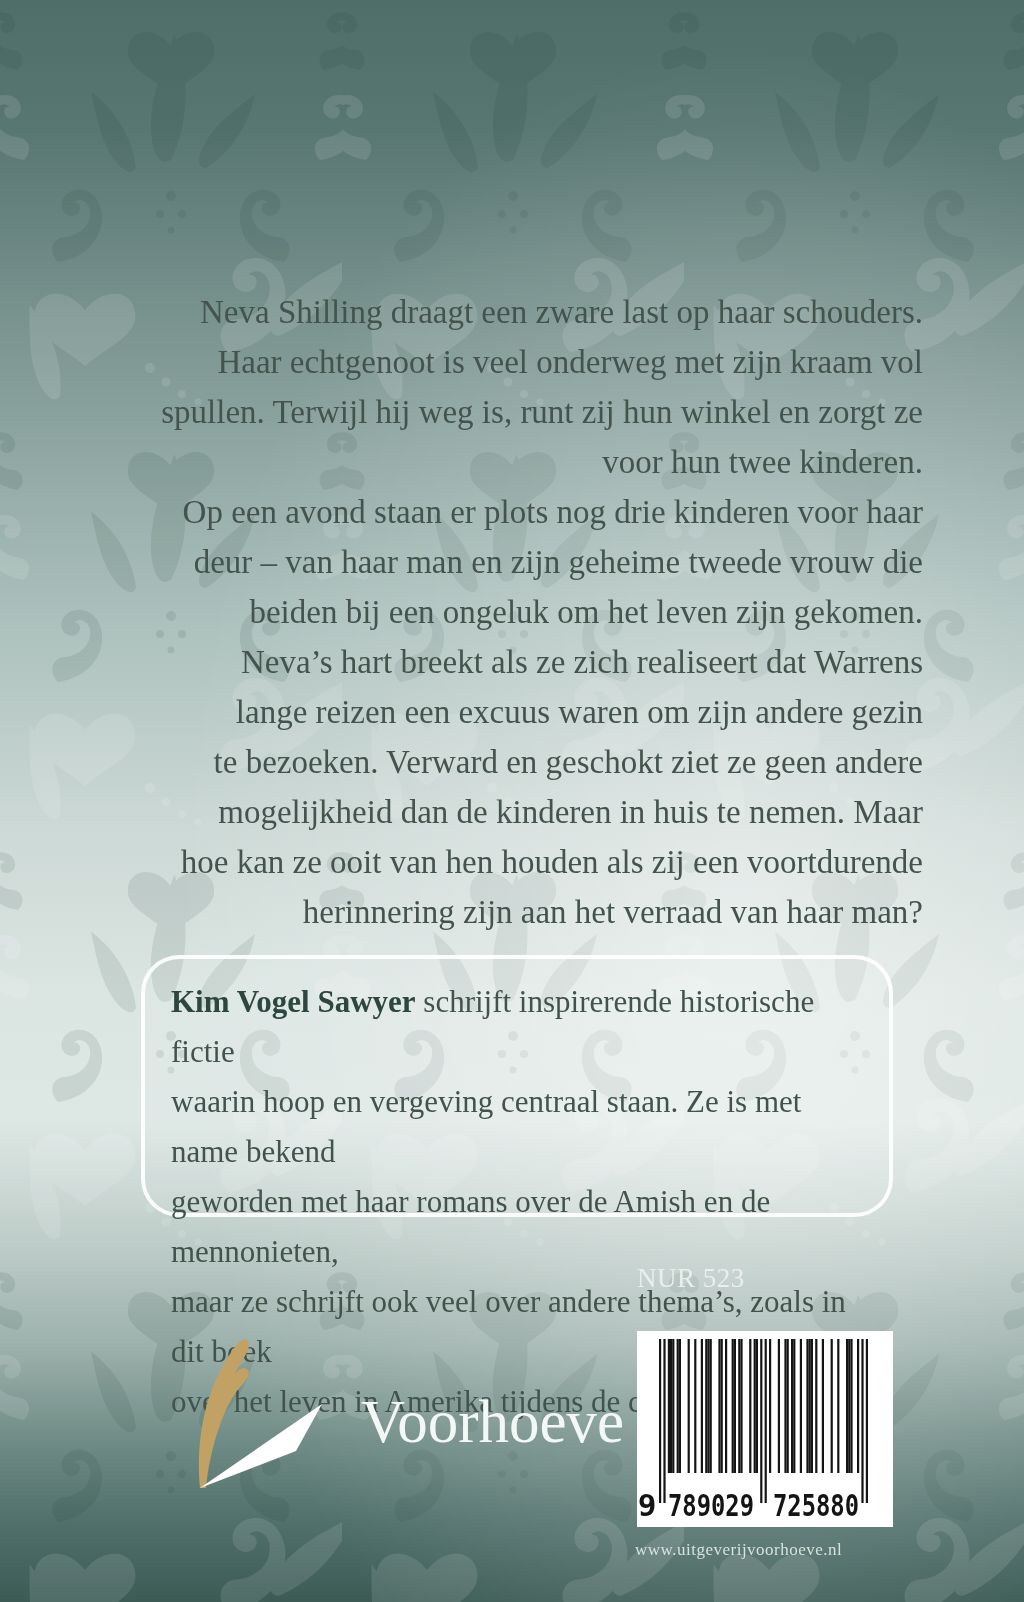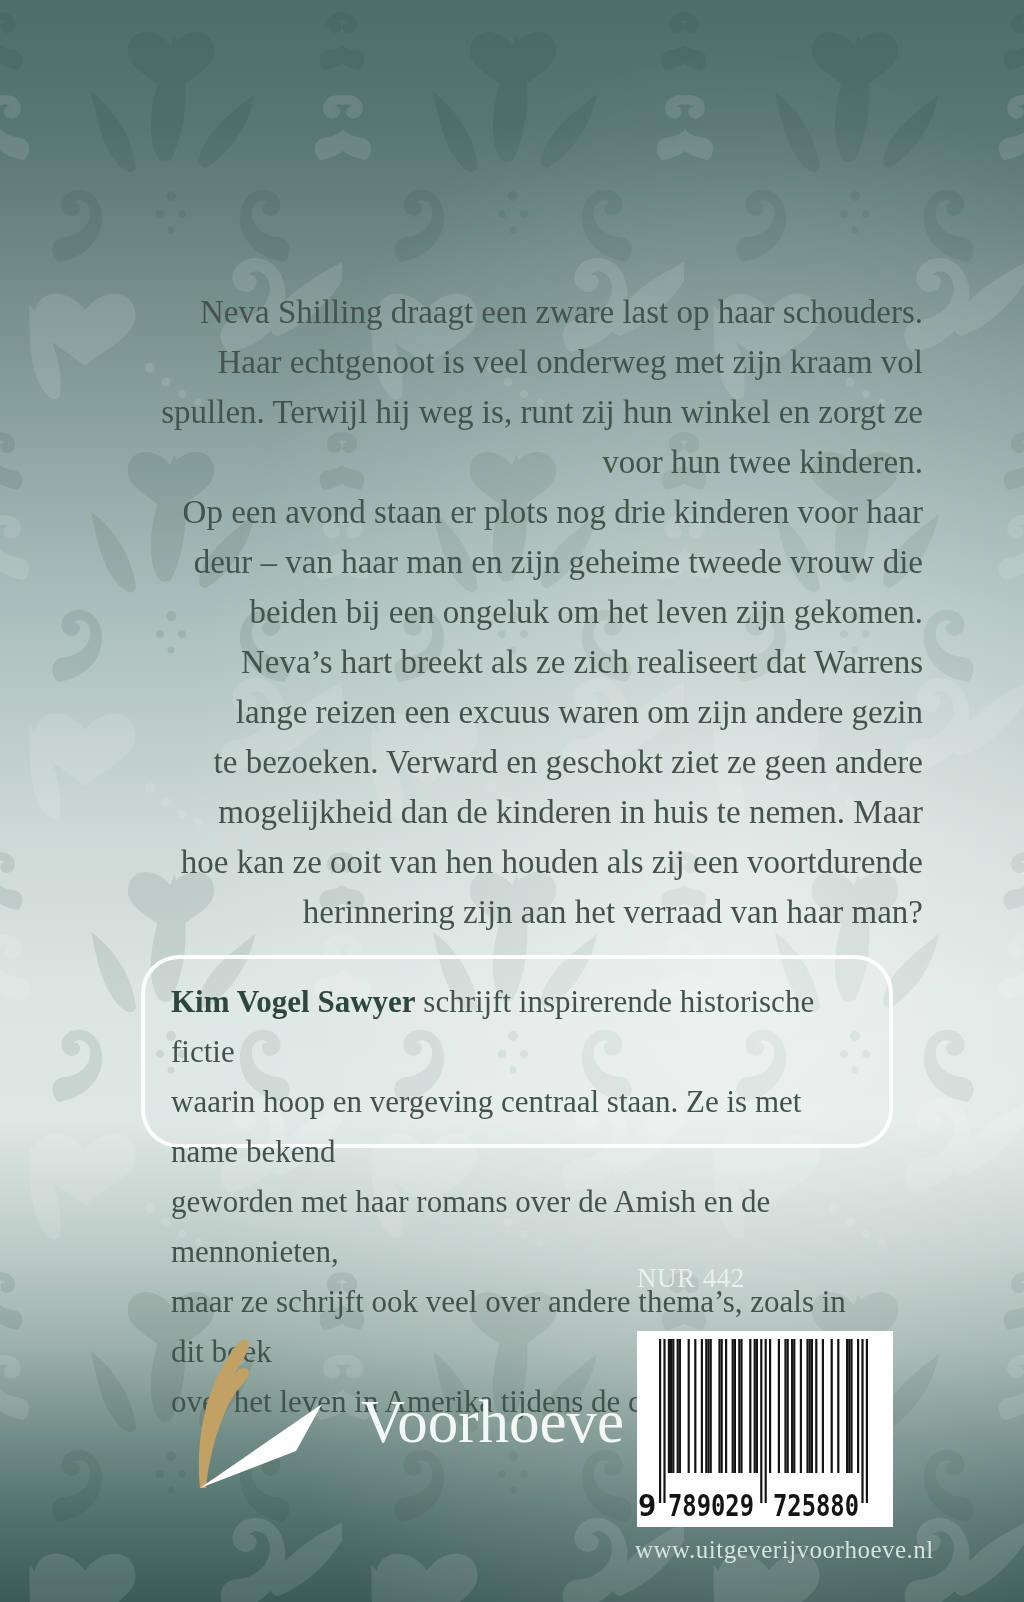--- a/index.html
+++ b/index.html
@@ -19,21 +19,21 @@
     font-style:italic;font-size:54px;line-height:76px;
     color:#edf4f1;white-space:pre-line;letter-spacing:-0.5px;
   }
   .synopsis{
     left:143px;top:287px;width:780px;
     font-size:33px;line-height:50px;color:#44544d;
     white-space:pre-line;
     text-align:right;
   }
   .bio-box{
-    left:141px;top:955px;width:752px;height:193px;box-sizing:border-box;
+    left:141px;top:955px;width:752px;height:262px;box-sizing:border-box;
     border:4px solid rgba(255,255,255,0.9);border-radius:38px;
     background:rgba(255,255,255,0.08);
     padding:18px 26px 0 26px;
   }
   .bio-text{font-size:31px;line-height:50px;color:#42534c;}
   .bio-name{font-weight:bold;color:#2d463e;}
   .bio-rest-lines{white-space:pre-line;}
 
   .isbn-block{
     left:637px;top:1261px;width:300px;
@@ -47,21 +47,21 @@
     font-family:"DejaVu Sans Mono",monospace;font-weight:bold;
     font-size:31px;fill:#141414;
   }
   .logo-svg{left:183px;top:1326px;}
   .publisher-name{
     left:361px;top:1391px;
     font-size:61px;line-height:1;color:#f3f7f5;
   }
   .website{
     left:635px;top:1535px;
-    font-size:25px;line-height:30px;color:#d5e2de;letter-spacing:0.5px;text-align:center;
+    font-size:17px;line-height:30px;color:#d5e2de;letter-spacing:0.5px;text-align:center;
   }
 </style>
 </head>
 <body>
 
 <div class="page">
 
   <svg class="bg-svg" width="1024" height="1602" viewBox="0 0 1024 1602" aria-hidden="true">
     <defs>
       <path id="dleaf" d="M0 0 C10 -20 12 -48 2 -74 C-6 -52 -16 -28 -10 -6 C-7 2 -4 2 0 0 Z"></path>
@@ -124,21 +124,21 @@
     <div class="bio-text">
       <span class="bio-name">Kim Vogel Sawyer</span><span> schrijft inspirerende historische fictie</span>
       <div class="bio-rest-lines">waarin hoop en vergeving centraal staan. Ze is met name bekend
 geworden met haar romans over de Amish en de mennonieten,
 maar ze schrijft ook veel over andere thema’s, zoals in dit boek
 over het leven in Amerika tijdens de crisisjaren.</div>
     </div>
   </div>
 
   <div class="layer isbn-block">
-    <div>NUR 442</div>
+    <div>NUR 523</div>
   </div>
 
   <div class="layer barcode-box">
     <svg id="barcode-svg" width="256" height="196" viewBox="0 0 256 196">
       <g id="barcode-bars">
           <rect x="22.00" y="8" width="2.20" height="164" fill="#141414"></rect>
           <rect x="26.40" y="8" width="2.20" height="164" fill="#141414"></rect>
           <rect x="30.80" y="8" width="2.20" height="134" fill="#141414"></rect>
           <rect x="33.00" y="8" width="2.20" height="134" fill="#141414"></rect>
           <rect x="35.20" y="8" width="2.20" height="134" fill="#141414"></rect>

